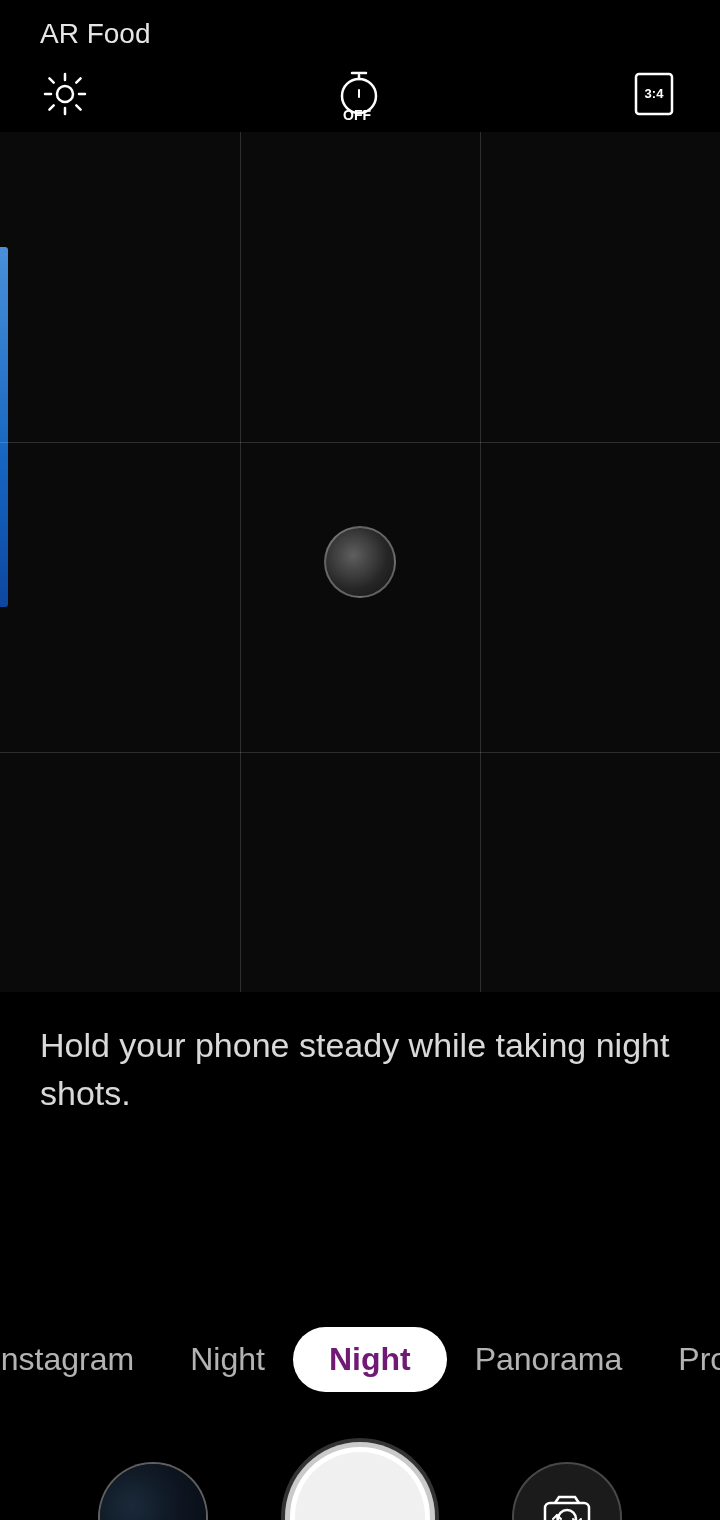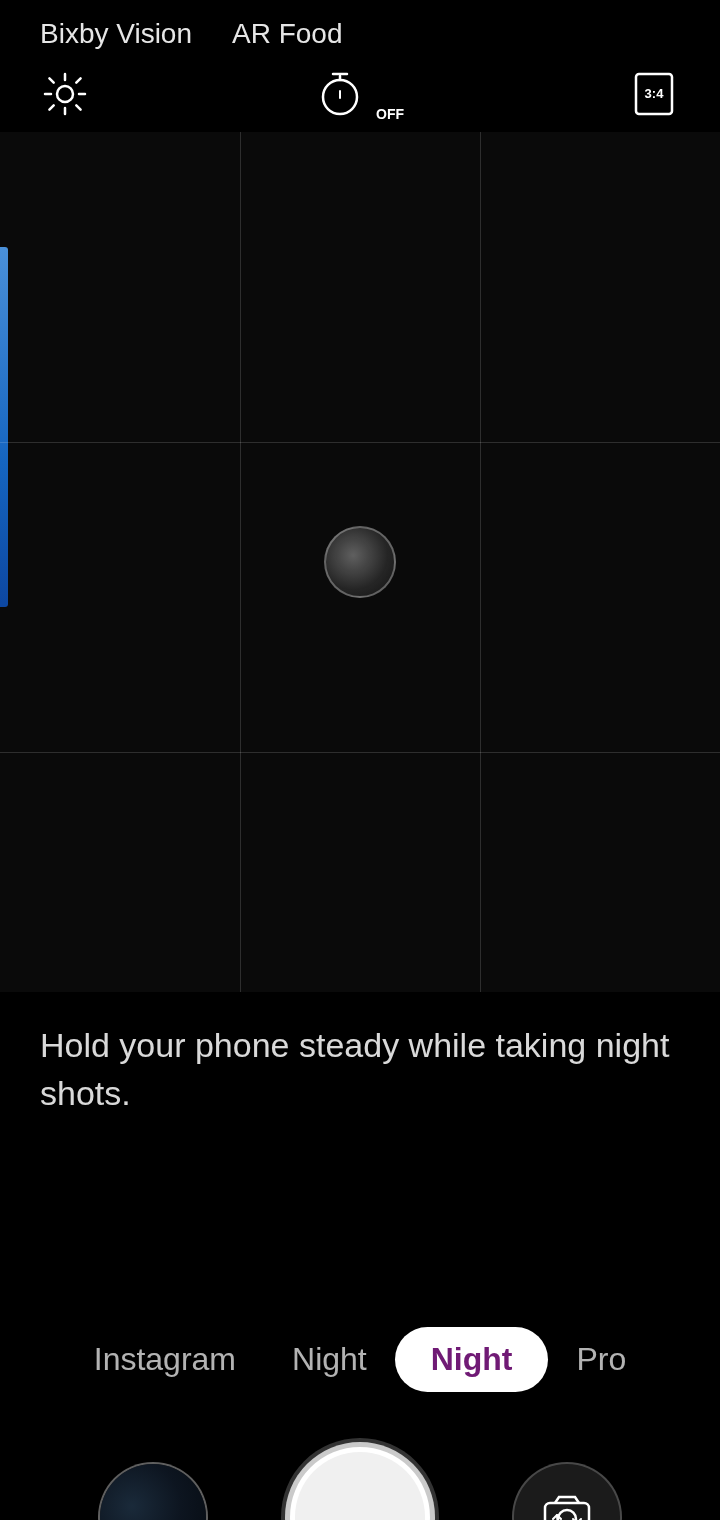--- a/index.html
+++ b/index.html
@@ -235,35 +235,34 @@
       height: 50px;
       fill: none;
       stroke: #fff;
       stroke-width: 2.5;
     }
   </style>
 </head>
 <body>
 
 <div class="top-bar">
-  <span class="top-bar-item">Bixby Vision</span>
   <span class="top-bar-item">AR Food</span>
 </div>
 
 <div class="controls-row">
 
   <div>
     <svg class="gear" viewBox="0 0 50 50" xmlns="http://www.w3.org/2000/svg">
       <circle cx="25" cy="25" r="8" stroke="white" stroke-width="2.5" fill="none"></circle>
       <path d="M25 5 L25 11M25 39 L25 45M5 25 L11 25M39 25 L45 25M9.4 9.4 L13.7 13.7M36.3 36.3 L40.6 40.6M40.6 9.4 L36.3 13.7M13.7 36.3 L9.4 40.6" stroke="white" stroke-width="2.5" stroke-linecap="round"></path>
 
     </svg>
   </div>
 
-  <div style="display:flex; flex-direction:row; align-items:flex-end; justify-content:center;">
+  <div style="display:flex; flex-direction:column; align-items:flex-start; justify-content:center;">
     <svg width="52" height="52" viewBox="0 0 52 52" fill="none" xmlns="http://www.w3.org/2000/svg">
       <circle cx="26" cy="27" r="17" stroke="white" stroke-width="2.5" fill="none"></circle>
       <path d="M26 10 L26 6" stroke="white" stroke-width="2.5" stroke-linecap="round"></path>
       <path d="M19 4 L33 4" stroke="white" stroke-width="2.5" stroke-linecap="round"></path>
       <path d="M26 21 L26 28" stroke="white" stroke-width="2" stroke-linecap="round"></path>
     </svg>
     <span style="font-size:14px; color:white; margin-top:-14px; margin-left:10px; font-weight:600;">OFF</span>
   </div>
 
   <div>
@@ -286,20 +285,21 @@
 <div class="hint-area">
   <span class="hint-text">Hold your phone steady while taking night shots.</span>
 </div>
 
 <div class="spacer"></div>
 
 <div class="mode-selector">
   <span class="mode-item">Instagram</span>
   <span class="mode-item">Night</span>
   <span class="mode-item active">Night</span>
+  <span class="mode-item">Panorama</span>
   <span class="mode-item">Pro</span>
 </div>
 
 <div class="bottom-controls">
 
   <div class="thumbnail">
     <div class="thumbnail-inner"></div>
   </div>
 
   <div class="shutter-btn">

